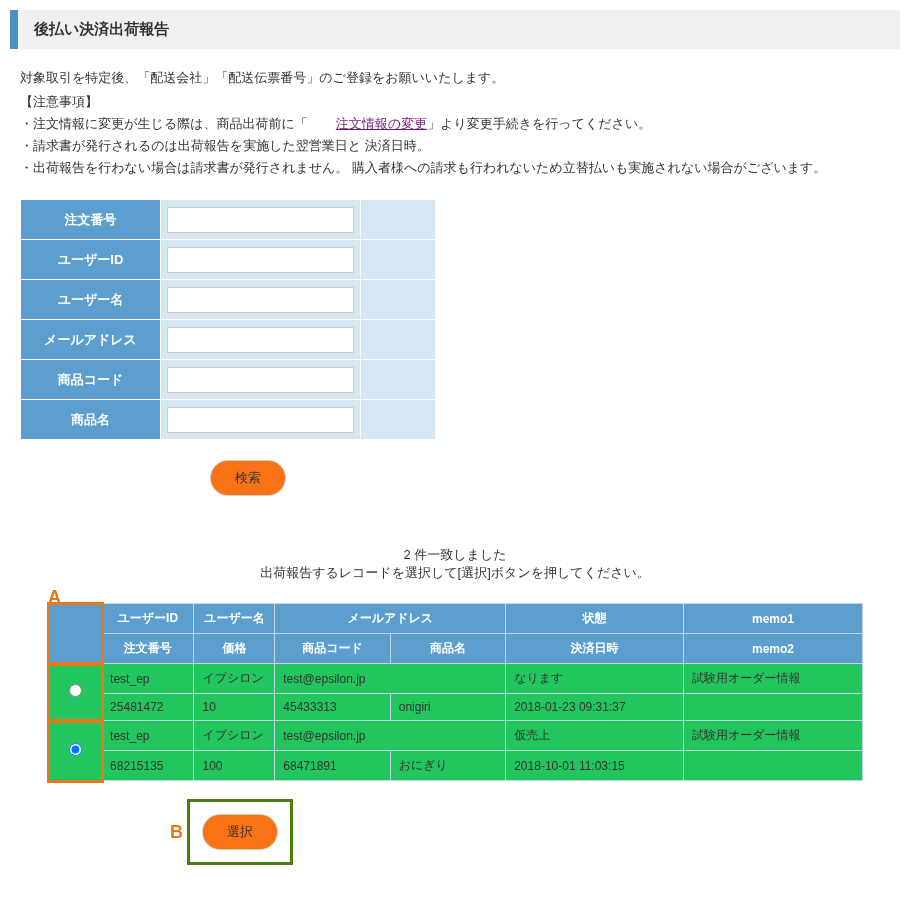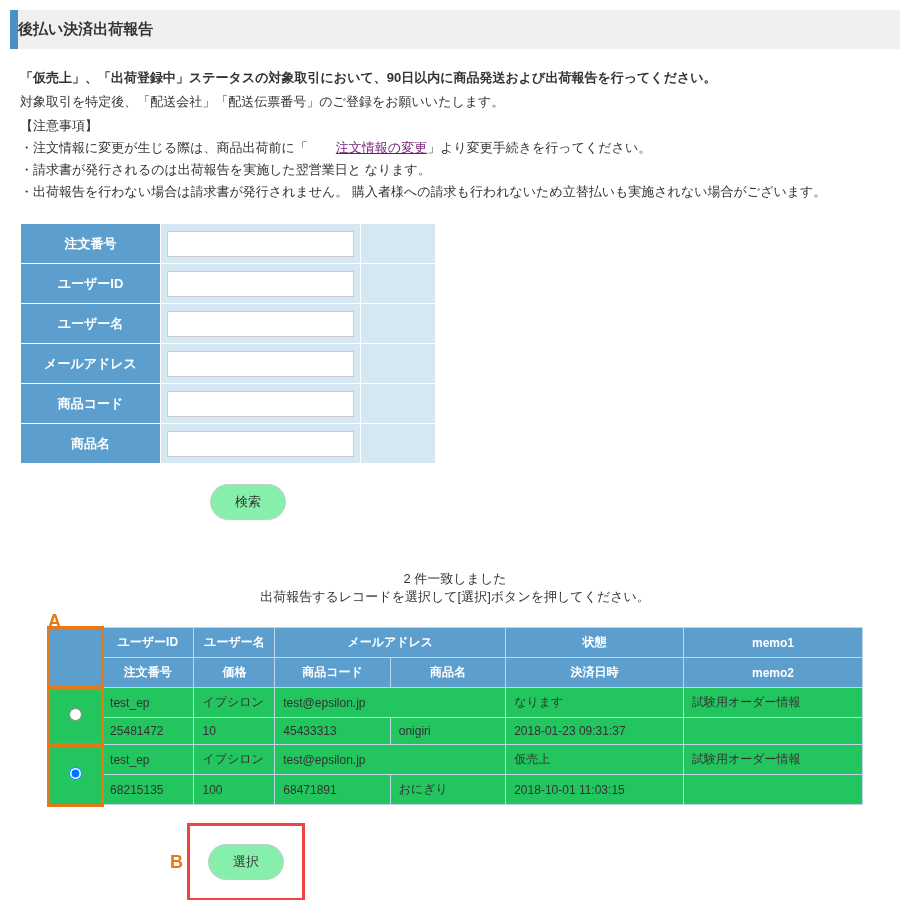--- a/index.html
+++ b/index.html
@@ -1,70 +1,69 @@
 <!DOCTYPE html>
 <html><head>
   <meta charset="utf-8">
   <style>
     * { box-sizing: border-box; margin: 0; padding: 0; }
     body { font-family: "Hiragino Kaku Gothic Pro", "Meiryo", sans-serif; font-size: 13px; color: #333; background: #fff; width: 910px; }
     .page-title-bar { display: flex; align-items: stretch; background: #f0f0f0; margin: 10px 10px 20px 10px; }
     .page-title-bar .accent { width: 8px; background: #4a90c2; }
-    .page-title-bar .title { padding: 10px 0; font-size: 15px; font-weight: bold; color: #333; }
+    .page-title-bar .title { padding: 10px 16px; font-size: 15px; font-weight: bold; color: #333; }
     .content { padding: 0 20px; }
     .intro-bold { font-weight: bold; margin-bottom: 6px; }
     .intro-text { }
     .notice-label { font-weight: normal; margin-top: 6px; margin-bottom: 4px; }
     .notice-item { margin-bottom: 4px; }
     .notice-item a { color: #701a75; text-decoration: underline; margin-left: 28px; }
     .search-table { border-collapse: collapse; margin-top: 22px; }
     .search-table td { border: 1px solid #fff; }
     .search-table .label-cell { background: #5c9fcf; color: #fff; font-weight: bold; text-align: center; width: 140px; height: 40px; vertical-align: middle; }
     .search-table .input-cell { background: #d6e7f4; width: 200px; padding: 6px; }
     .search-table .input-cell input { width: 100%; height: 26px; border: 1px solid #ccc; background: #fff; padding: 0 4px; }
     .search-table .tail-cell { background: #d6e7f4; width: 75px; }
-    .btn { display: inline-block; background: #86efac; border: 1px solid #ccc; border-radius: 18px; padding: 8px 24px; font-size: 13px; color: #333; cursor: pointer; }
+    .btn { display: inline-block; background: #f97316; border: 1px solid #ccc; border-radius: 18px; padding: 8px 24px; font-size: 13px; color: #333; cursor: pointer; }
     .search-btn-row { text-align: left; padding-left: 190px; margin-top: 20px; }
     .results { margin-top: 50px; }
     .results-info { text-align: center; }
     .results-hint { text-align: center; margin-bottom: 0; }
     .callout-a { color: #e67817; font-weight: bold; font-size: 18px; position: relative; left: 28px; top: 5px; }
     .results-table { border-collapse: collapse; width: 815px; margin-left: 28px; table-layout: fixed; }
     .results-table th, .results-table td { border: 1px solid #c0d6e8; padding: 6px 8px; font-size: 12px; text-align: left; vertical-align: middle; }
     .results-table thead th { background: #5c9fcf; color: #fff; font-weight: bold; text-align: center; height: 30px; }
     .results-table tbody td { background: #22c55e; }
     .radio-cell { width: 46px; text-align: center !important; }
     .col-userid { width: 80px; }
     .col-username { width: 70px; }
     .col-email { width: 200px; }
     .col-pcode { width: 142px; }
     .col-pname { width: 80px; }
     .col-status { width: 154px; }
     .col-memo { width: 155px; }
     .highlight-col { outline: 3px solid #e67817; outline-offset: -1px; }
     .select-btn-row { margin-top: 18px; padding-left: 150px; display: flex; align-items: center; gap: 4px; }
     .callout-b { color: #e67817; font-weight: bold; font-size: 18px; }
-    .btn-highlight { display: inline-block; border: 3px solid #ef4444; padding: 18px; }
+    .btn-highlight { display: inline-block; border: 3px solid #4d7c0f; padding: 12px; }
   </style>
 </head>
 <body>
 
 <div class="page-title-bar">
   <div class="accent"></div>
   <div class="title">後払い決済出荷報告</div>
 </div>
 
 <div class="content">
-  <p class="intro-bold">「仮売上」、「出荷登録中」ステータスの対象取引において、90日以内に商品発送および出荷報告を行ってください。</p>
   <p class="intro-text">対象取引を特定後、「配送会社」「配送伝票番号」のご登録をお願いいたします。</p>
   <p class="notice-label">【注意事項】</p>
   <p class="notice-item">
     <span>・注文情報に変更が生じる際は、商品出荷前に「</span><a href="#">注文情報の変更</a><span>」より変更手続きを行ってください。</span>
   </p>
-  <p class="notice-item">・請求書が発行されるのは出荷報告を実施した翌営業日と なります。</p>
+  <p class="notice-item">・請求書が発行されるのは出荷報告を実施した翌営業日と 決済日時。</p>
   <p class="notice-item">・出荷報告を行わない場合は請求書が発行されません。 購入者様への請求も行われないため立替払いも実施されない場合がございます。</p>
 
   <table class="search-table">
     <tbody>
         <tr>
       <td class="label-cell">注文番号</td>
       <td class="input-cell"><input type="text" style=""></td>
       <td class="tail-cell"></td>
     </tr>
     <tr>

